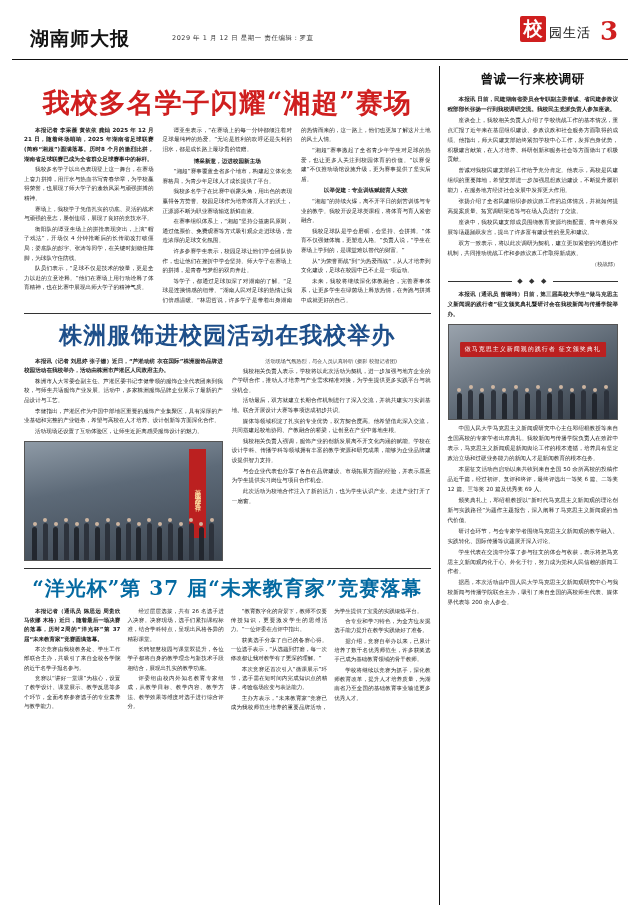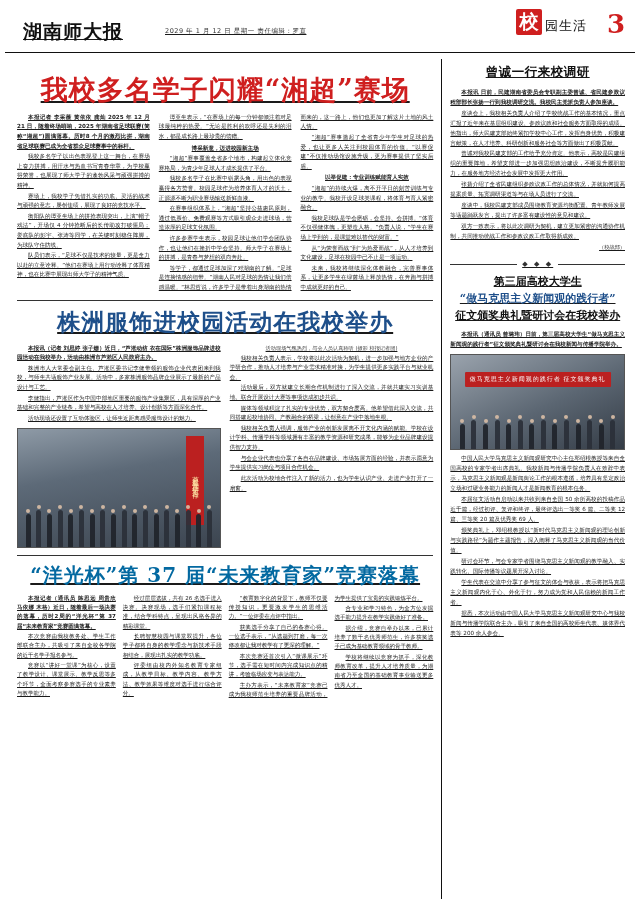--- a/index.html
+++ b/index.html
@@ -9,23 +9,22 @@
     height: 905px;
     background: #fdfdfb;
     font-family: "DejaVu Sans", "Liberation Sans", sans-serif;
     color: #1a1a1a;
     overflow: hidden;
   }
   .page {
     position: relative;
     width: 640px;
     height: 905px;
-    padding: 5px;
+    padding: 12px;
     background: #ffffff;
-    text-decoration: underline;
   }
 
   
   .masthead {
     position: relative;
     height: 48px;
     display: flex;
     align-items: flex-start;
     padding: 14px 16px 0 18px;
     border-bottom: 1.5px solid #111;
@@ -60,21 +59,21 @@
     font-family: "DejaVu Serif", "Liberation Serif", serif;
     font-size: 19px;
     font-weight: bold;
     display: flex; align-items: center; justify-content: center;
     border-radius: 2px;
   }
   .brand-text {
     font-family: "DejaVu Serif", "Liberation Serif", serif;
     font-size: 13px;
     color: #111;
-    margin: 8px 20px 0 3px;
+    margin: 8px 9px 0 3px;
     letter-spacing: 1px;
   }
   .brand-page {
     font-family: "DejaVu Serif", "Liberation Serif", serif;
     font-size: 26px;
     color: #cf1f1f;
     font-weight: bold;
     line-height: 1;
     margin-top: 2px;
   }
@@ -93,21 +92,21 @@
   }
 
   
   .headline-main {
     text-align: center;
     font-family: "DejaVu Serif", "Liberation Serif", serif;
     font-size: 27px;
     font-weight: bold;
     color: #cf1f1f;
     letter-spacing: 1px;
-    margin: 16px 0 8px 0;
+    margin: 22px 0 8px 0;
     line-height: 1.1;
   }
   .headline-2 {
     text-align: center;
     font-family: "DejaVu Serif", "Liberation Serif", serif;
     font-size: 23px;
     font-weight: bold;
     color: #1e4f8a;
     letter-spacing: 1px;
     margin: 6px 0 6px 0;
@@ -404,25 +403,20 @@
         </div>
       </div>
 
       <div class="rule-orn">
         <span></span>
           <b>◆ ◆ ◆</b>
           <span></span>
       </div>
 
       <div class="block">
-        <div class="headline-r2">
-          <div>第三届高校大学生</div>
-          <div class="blue">“做马克思主义新闻观的践行者”</div>
-          <div>征文颁奖典礼暨研讨会在我校举办</div>
-        </div>
         <div class="col-single">
           <p class="byline">本报讯（通讯员 曾璐玮）日前，第三届高校大学生“做马克思主义新闻观的践行者”征文颁奖典礼暨研讨会在我校新闻与传播学院举办。</p>
           <div class="photo photo-r">
             <div class="photo-banner">做马克思主义新闻观的践行者 征文颁奖典礼</div>
             <div class="crowd">
               <i></i>
                 <i></i>
                 <i></i>
                 <i></i>
                 <i></i>

